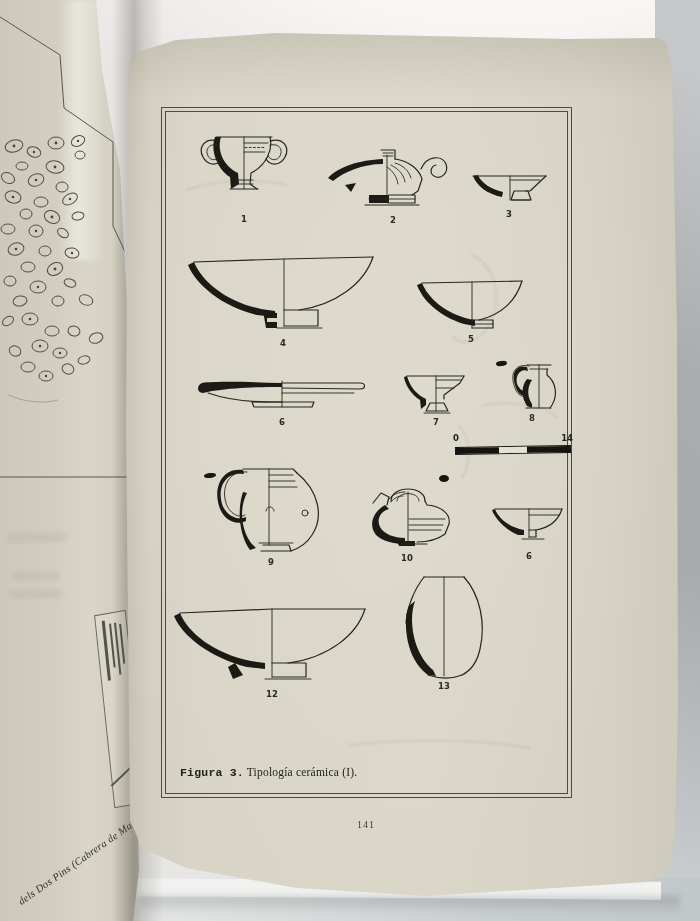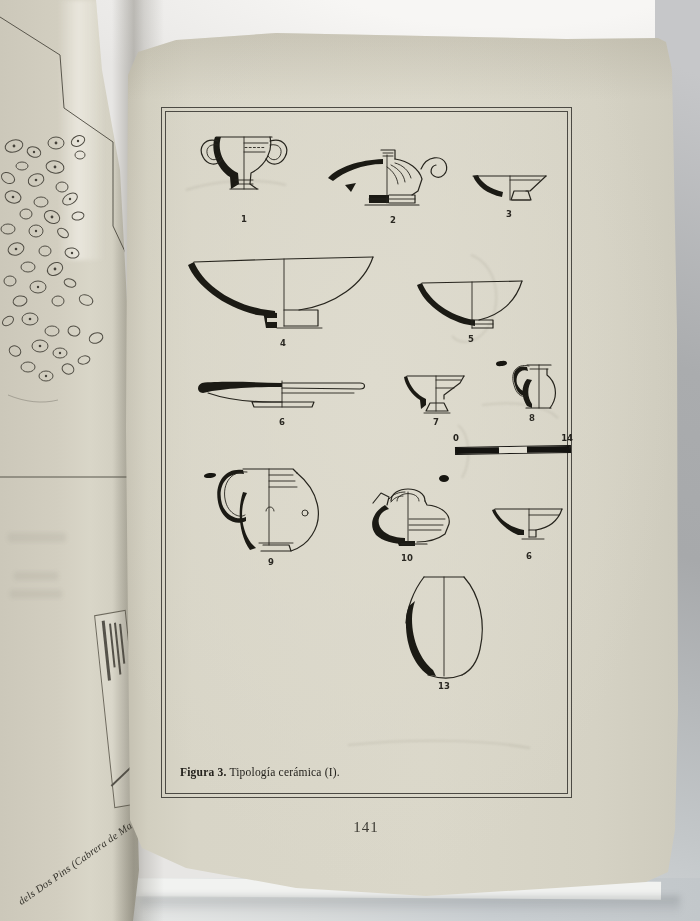--- a/index.html
+++ b/index.html
@@ -80,23 +80,23 @@
   
   .scalebar{left:291px;top:325px;width:120px;height:26px;}
   .sb-labels{position:absolute;left:0;top:0;width:100%;display:flex;justify-content:space-between;
     font-family:"DejaVu Sans",sans-serif;font-size:8.5px;font-weight:bold;color:#23211c;}
   .sb-bar{position:absolute;left:2px;top:13px;width:114px;height:6px;border:1px solid #141310;
     display:flex;transform:rotate(-1deg);}
   .sb-bar .seg1,.sb-bar .seg3{flex:1 1 38%;background:#141310;}
   .sb-bar .seg2{flex:1 1 24%;background:#e3e0d4;}
 
   .fig-caption{left:18px;top:658px;width:330px;font-size:11.5px;color:#23211c;letter-spacing:.2px;}
-  .fig-caption .bold{font-weight:bold;}
-
-  .page-number{left:205px;top:789px;width:70px;text-align:center;font-size:15px;color:#3c3a33;letter-spacing:1px;}
+  .fig-caption .bold{font-weight:bold;font-family:Liberation Mono, monospace;}
+
+  .page-number{left:205px;top:789px;width:70px;text-align:center;font-size:10px;color:#3c3a33;letter-spacing:1px;}
 </style>
 </head>
 <body>
 
 <div class="stage">
 
   <div class="abs bg-topglow"></div>
   <div class="abs bg-right"></div>
   <div class="abs bg-bottom"></div>
   <div class="abs table-sliver"></div>
@@ -367,20 +367,33 @@
           <path class="ln" d="M3,8 L70,8"></path>
           <path class="ln thin" d="M37,14 L67,14"></path>
           <path class="ln" d="M70,8 C66,20 56,27 44,29"></path>
           <path class="ln" d="M37,29 L44,29 L44,36 L37,36"></path>
           <path class="ln thin" d="M30,38 L52,38"></path>
           <path class="ln thin" d="M37,8 L37,36"></path>
         </svg>
         <figcaption class="vnum">6</figcaption>
       </figure>
 
+      <figure class="v" style="left:10px;top:489px;width:200px;height:102px">
+        <svg width="198" height="86" viewBox="0 0 198 86">
+          <path class="k" d="M7,16 C15,36 42,57 78,64 L92,66 L92,72 L74,70 C38,61 9,39 1,19 Z"></path>
+          <path class="k" d="M62,66 L70,78 L60,82 L55,70 Z"></path>
+          <path class="ln" d="M7,16 L99,12 L192,12"></path>
+          <path class="ln" d="M192,12 C184,38 155,61 115,66"></path>
+          <path class="ln" d="M99,66 L133,66 L133,80 L99,80"></path>
+          <rect class="wband" x="101" y="74" width="30" height="4"></rect>
+          <path class="ln thin" d="M92,82 L138,82"></path>
+          <path class="ln thin" d="M99,12 L99,80"></path>
+        </svg>
+        <figcaption class="vnum">12</figcaption>
+      </figure>
 
       <figure class="v" style="left:237px;top:463px;width:90px;height:120px">
         <svg width="88" height="108" viewBox="0 0 88 108">
           <path class="ln" d="M24,6 L64,6"></path>
           <path class="ln" d="M64,6 C80,24 86,52 80,78 C77,92 70,100 62,104"></path>
           <path class="ln" d="M24,6 C13,20 7,38 6,52"></path>
           <path class="k" d="M6,48 C5,72 13,93 28,104 L36,105 L33,99 C21,89 12,70 12,48 C12,42 13,36 15,30 L9,35 C7,40 6,44 6,48 Z"></path>
           <path class="ln" d="M28,104 C40,108 52,108 62,104"></path>
           <path class="ln thin" d="M44,6 L44,105"></path>
         </svg>

